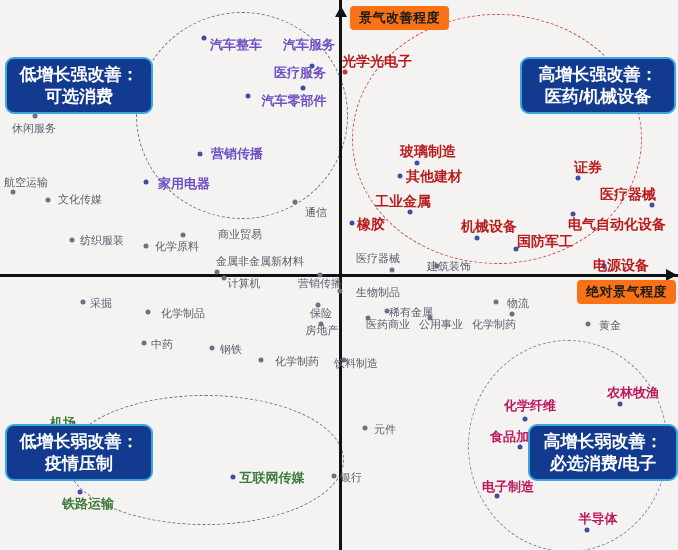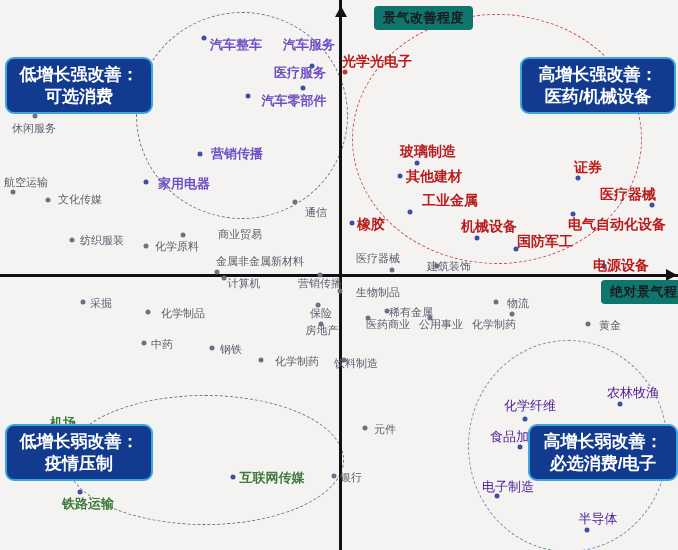--- a/index.html
+++ b/index.html
@@ -43,29 +43,28 @@
   }
   .arrow.up {
     border-left: 6px solid transparent;
     border-right: 6px solid transparent;
     border-bottom: 11px solid #111111;
   }
 
   
   .axis-title {
     position: absolute;
-    background: #0f766e;
+    background: #f97316;
     color: #1a1a1a;
     font-size: 13px;
     font-weight: bold;
     padding: 3px 9px;
     border-radius: 4px;
     white-space: nowrap;
     letter-spacing: 0.5px;
-    margin-left: 24px;
   }
 
   
   .ellipse {
     position: absolute;
     border-style: dashed;
     border-width: 1.6px;
     border-radius: 50%;
     background: transparent;
   }
@@ -114,23 +113,23 @@
     color: #6f4fc4;
     font-size: 13px;
     font-weight: bold;
   }
   .lbl.red {
     color: #b91c1c;
     font-size: 14px;
     font-weight: bold;
   }
   .lbl.blue {
-    color: #4c1d95;
-    font-size: 13px;
-    font-weight: normal;
+    color: #be185d;
+    font-size: 13px;
+    font-weight: bold;
   }
   .lbl.green {
     color: #3f7a3a;
     font-size: 13px;
     font-weight: bold;
   }
 </style>
 </head>
 <body>
 
@@ -204,21 +203,21 @@
       <div class="lbl gray" style="left: 385px; top: 429px;">元件</div>
       <div class="pt gray" style="left: 334px; top: 476px;"></div>
       <div class="lbl gray" style="left: 351px; top: 477px;">银行</div>
       <div class="pt red" style="left: 345px; top: 72px;"></div>
       <div class="lbl red" style="left: 377px; top: 61px;">光学光电子</div>
       <div class="pt " style="left: 417px; top: 163px;"></div>
       <div class="lbl red" style="left: 428px; top: 151px;">玻璃制造</div>
       <div class="pt " style="left: 400px; top: 176px;"></div>
       <div class="lbl red" style="left: 434px; top: 176px;">其他建材</div>
       <div class="pt " style="left: 410px; top: 212px;"></div>
-      <div class="lbl red" style="left: 450px; top: 201px; font-family: Liberation Mono, monospace;">工业金属</div>
+      <div class="lbl red" style="left: 403px; top: 201px;">工业金属</div>
       <div class="pt " style="left: 352px; top: 223px;"></div>
       <div class="lbl red" style="left: 371px; top: 224px;">橡胶</div>
       <div class="pt " style="left: 477px; top: 238px;"></div>
       <div class="lbl red" style="left: 489px; top: 226px;">机械设备</div>
       <div class="pt " style="left: 578px; top: 178px;"></div>
       <div class="lbl red" style="left: 588px; top: 167px;">证券</div>
       <div class="pt " style="left: 652px; top: 205px;"></div>
       <div class="lbl red" style="left: 628px; top: 194px;">医疗器械</div>
       <div class="pt " style="left: 573px; top: 214px;"></div>
       <div class="lbl red" style="left: 617px; top: 224px;">电气自动化设备</div>

